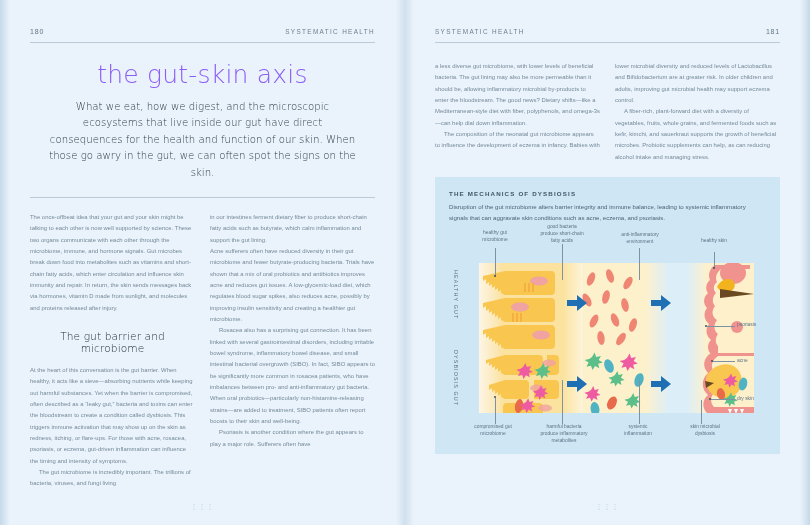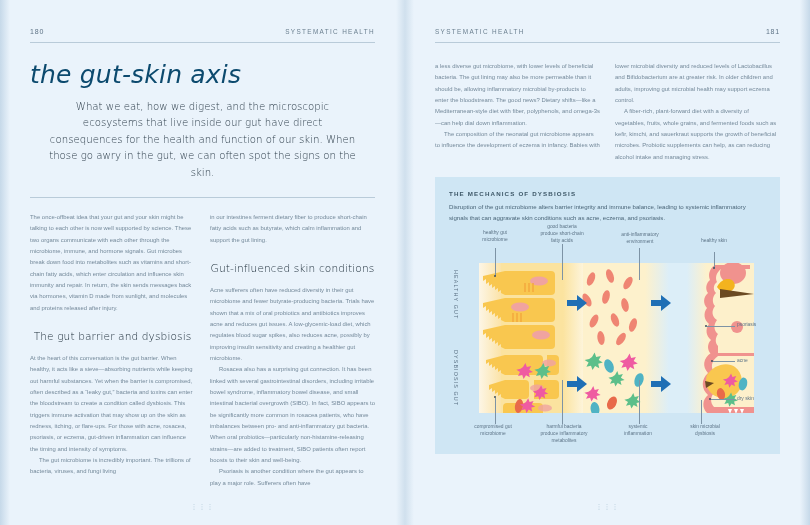--- a/index.html
+++ b/index.html
@@ -27,25 +27,24 @@
   .runhead{display:flex;align-items:center;justify-content:space-between;
     font-size:6.4px;letter-spacing:1.35px;color:#6a7f8f;text-transform:uppercase;}
   .runhead .folio{font-size:7px;letter-spacing:.8px;color:#5e7386;}
   .rule{height:1px;background:#b9cbd9;margin-top:7px;}
 
   h1.title{
     font-family:"DejaVu Sans", sans-serif;
     font-weight:300;
     font-size:25px;
     line-height:1.1;
-    text-align:left;
-    color:#0c4a6e;
+    text-align:center;
+    color:#8b5cf6;
     margin:18px 0 10px 0;
     letter-spacing:.2px;
-    font-style:italic;
   }
   .deck{
     font-family:"DejaVu Sans", sans-serif;
     font-weight:300;
     text-align:center;
     font-size:10.2px;
     line-height:1.62;
     color:#2d3d4a;
     max-width:310px;
     margin:0 auto;
@@ -152,27 +151,26 @@
     </div>
     <div class="rule"></div>
 
     <h1 class="title">the gut-skin axis</h1>
     <div class="deck">What we eat, how we digest, and the microscopic ecosystems that live inside our gut have direct consequences for the health and function of our skin. When those go awry in the gut, we can often spot the signs on the skin.</div>
     <div class="rule2"></div>
 
     <div class="cols">
       <div class="col">
         <p class="body">The once-offbeat idea that your gut and your skin might be talking to each other is now well supported by science. These two organs communicate with each other through the microbiome, immune, and hormone signals. Gut microbes break down food into metabolites such as vitamins and short-chain fatty acids, which enter circulation and influence skin immunity and repair. In return, the skin sends messages back via hormones, vitamin D made from sunlight, and molecules and proteins released after injury.</p>
-        <h2 class="sub">The gut barrier and dysbiosis</h2>
+        <h2 class="sub">The gut barrier and microbiome</h2>
         <p class="body" style="text-indent:0">At the heart of this conversation is the gut barrier. When healthy, it acts like a sieve—absorbing nutrients while keeping out harmful substances. Yet when the barrier is compromised, often described as a “leaky gut,” bacteria and toxins can enter the bloodstream to create a condition called dysbiosis. This triggers immune activation that may show up on the skin as redness, itching, or flare-ups. For those with acne, rosacea, psoriasis, or eczema, gut-driven inflammation can influence the timing and intensity of symptoms.</p>
         <p class="body">The gut microbiome is incredibly important. The trillions of bacteria, viruses, and fungi living</p>
       </div>
       <div class="col">
         <p class="body">in our intestines ferment dietary fiber to produce short-chain fatty acids such as butyrate, which calm inflammation and support the gut lining.</p>
-        <h2 class="sub">Gut-influenced skin conditions</h2>
         <p class="body" style="text-indent:0">Acne sufferers often have reduced diversity in their gut microbiome and fewer butyrate-producing bacteria. Trials have shown that a mix of oral probiotics and antibiotics improves acne and reduces gut issues. A low-glycemic-load diet, which regulates blood sugar spikes, also reduces acne, possibly by improving insulin sensitivity and creating a healthier gut microbiome.</p>
         <p class="body">Rosacea also has a surprising gut connection. It has been linked with several gastrointestinal disorders, including irritable bowel syndrome, inflammatory bowel disease, and small intestinal bacterial overgrowth (SIBO). In fact, SIBO appears to be significantly more common in rosacea patients, who have imbalances between pro- and anti-inflammatory gut bacteria. When oral probiotics—particularly non-histamine-releasing strains—are added to treatment, SIBO patients often report boosts to their skin and well-being.</p>
         <p class="body">Psoriasis is another condition where the gut appears to play a major role. Sufferers often have</p>
       </div>
     </div>
     <div class="ornament">⋮⋮⋮</div>
   </div>
 
   <div class="page right">
     <div class="runhead">

